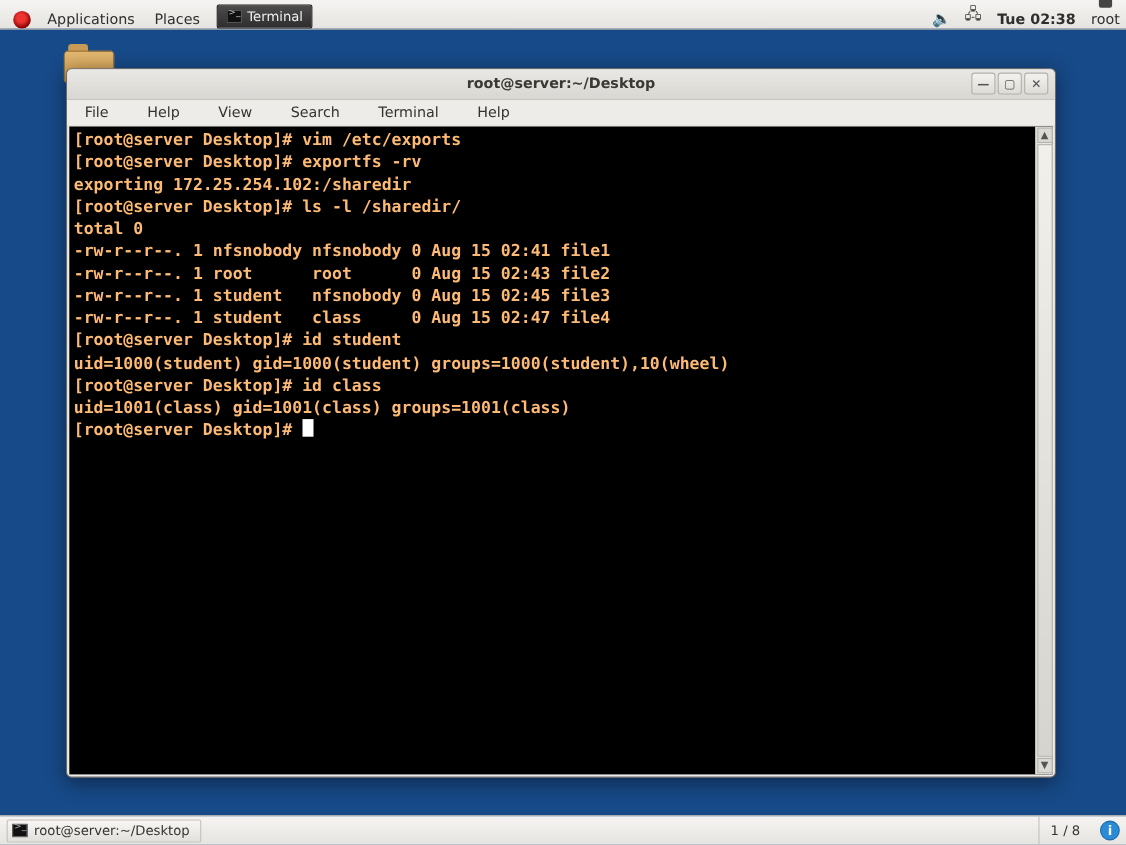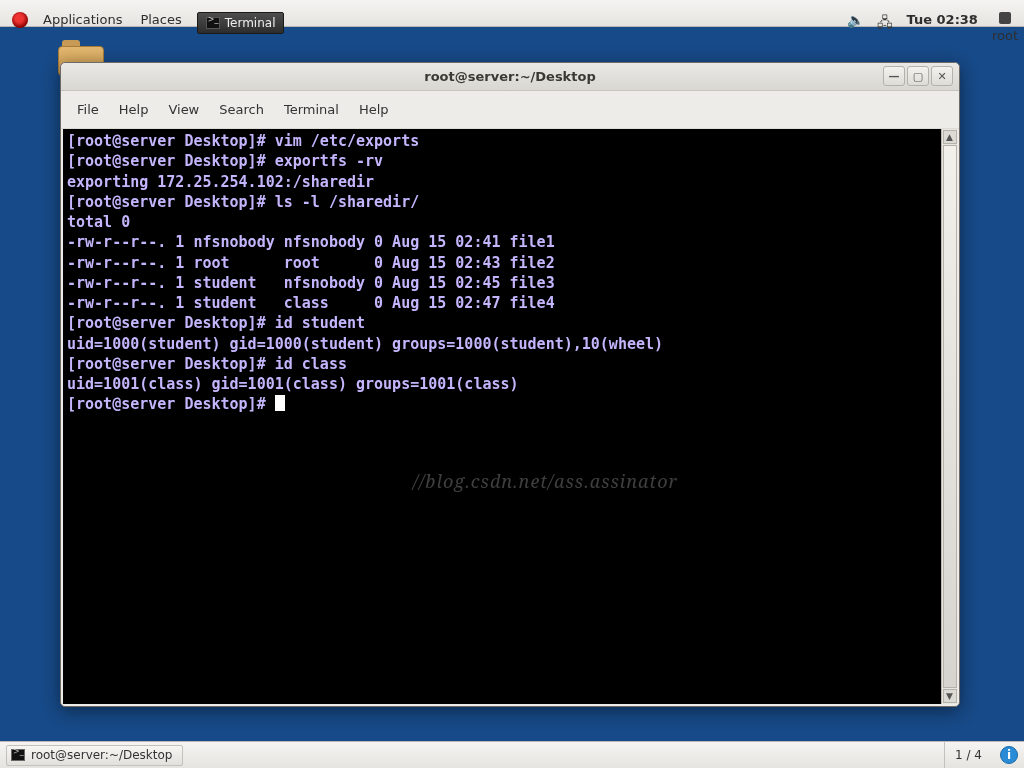--- a/index.html
+++ b/index.html
@@ -2,22 +2,22 @@
 <html><head>
 <meta charset="utf-8">
 <style>
   * { margin:0; padding:0; box-sizing:border-box; }
   html,body { width:1024px; height:768px; font-family:"DejaVu Sans", "Liberation Sans", sans-serif; overflow:hidden; }
   body { background:#174a88; }
 
   
   .top-panel {
     height:27px; background:linear-gradient(#f5f4f2,#e6e4e0);
-    border-bottom:1px solid #b9b7b3; display:flex; align-items:flex-start;
-    font-size:13px; color:#2e2e2e; padding:12px 6px;
+    border-bottom:1px solid #b9b7b3; display:flex; align-items:flex-end;
+    font-size:13px; color:#2e2e2e; padding:0 6px;
   }
   .rh-logo {
     width:16px; height:16px; border-radius:50%;
     background:radial-gradient(circle at 45% 40%, #e33 30%, #800 70%);
     margin:0 6px;
   }
   .top-panel .menu-item { padding:0 9px; cursor:default; }
   .top-panel .spacer { flex:1; }
   .taskbtn {
     display:flex; align-items:center; gap:5px; padding:2px 8px;
@@ -59,33 +59,33 @@
     display:flex; align-items:center; justify-content:center; position:relative;
     font-size:13px; font-weight:700; color:#3a3934;
   }
   .win-controls { position:absolute; right:6px; top:3px; display:flex; gap:2px; }
   .win-btn {
     width:22px; height:20px; background:linear-gradient(#f4f2ee,#dedcd7);
     border:1px solid #b3b1ac; border-radius:3px; display:flex; align-items:center;
     justify-content:center; font-size:11px; color:#555; cursor:pointer;
   }
   .menubar {
-    height:38px; display:flex; align-items:center; gap:0;
+    height:24px; display:flex; align-items:center; gap:15px;
     padding:0 6px; font-size:13px; color:#333; background:#eeece8;
     border-bottom:1px solid #dedbd6;
   }
   .menubar span { padding:2px 10px; cursor:default; }
   .term-area {
     flex:1; margin:0 2px 2px 2px; background:#000; position:relative; overflow:hidden;
     display:flex;
   }
   .term-text {
     flex:1; padding:2px 4px 4px 4px;
     font-family:"DejaVu Sans Mono","Liberation Mono",monospace;
-    font-size:15px; line-height:1.35; color:#c4b5fd; font-weight:700; white-space:pre;
+    font-size:15px; line-height:1.35; color:#fdba74; font-weight:700; white-space:pre;
   }
   .cursor-block { display:inline-block; width:10px; height:16px; background:#fff; vertical-align:-2px; }
   .term-scroll {
     width:16px; background:#e7e5e0; border-left:1px solid #bcb9b3;
     display:flex; flex-direction:column; align-items:center;
   }
   .scroll-arrow { width:14px; height:14px; margin:1px 0; background:#dcdad5;
     border:1px solid #b5b2ac; display:flex; align-items:center; justify-content:center;
     font-size:9px; color:#555;}
   .scroll-track { flex:1; width:14px; background:#efedea; position:relative; }
@@ -178,25 +178,24 @@
 [root@server Desktop]# id class
 uid=1001(class) gid=1001(class) groups=1001(class)
 [root@server Desktop]# <span class="cursor-block"></span></div>
     <div class="term-scroll">
       <div class="scroll-arrow">▲</div>
       <div class="scroll-track">
           <div class="scroll-thumb"></div>
         </div>
       <div class="scroll-arrow">▼</div>
     </div>
-    <div class="watermark">//blog.csdn.net/ass.assinator</div>
   </div>
 </div>
 
 <div class="bottom-panel">
   <div class="task">
     <div class="term-ico"></div>
     <span>root@server:~/Desktop</span>
   </div>
   <div class="spacer"></div>
-  <div class="ws-indicator">1 / 4</div>
+  <div class="ws-indicator">1 / 8</div>
   <div class="info-circle">i</div>
 </div>
 
 </body></html>

